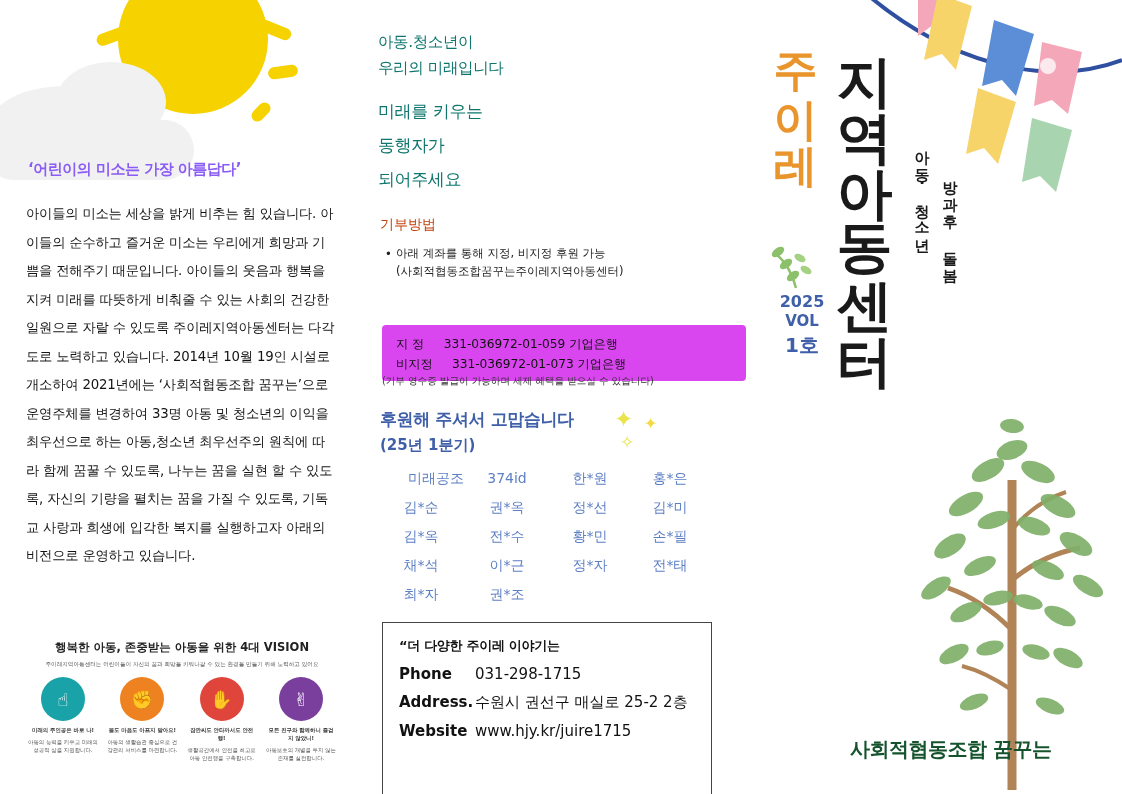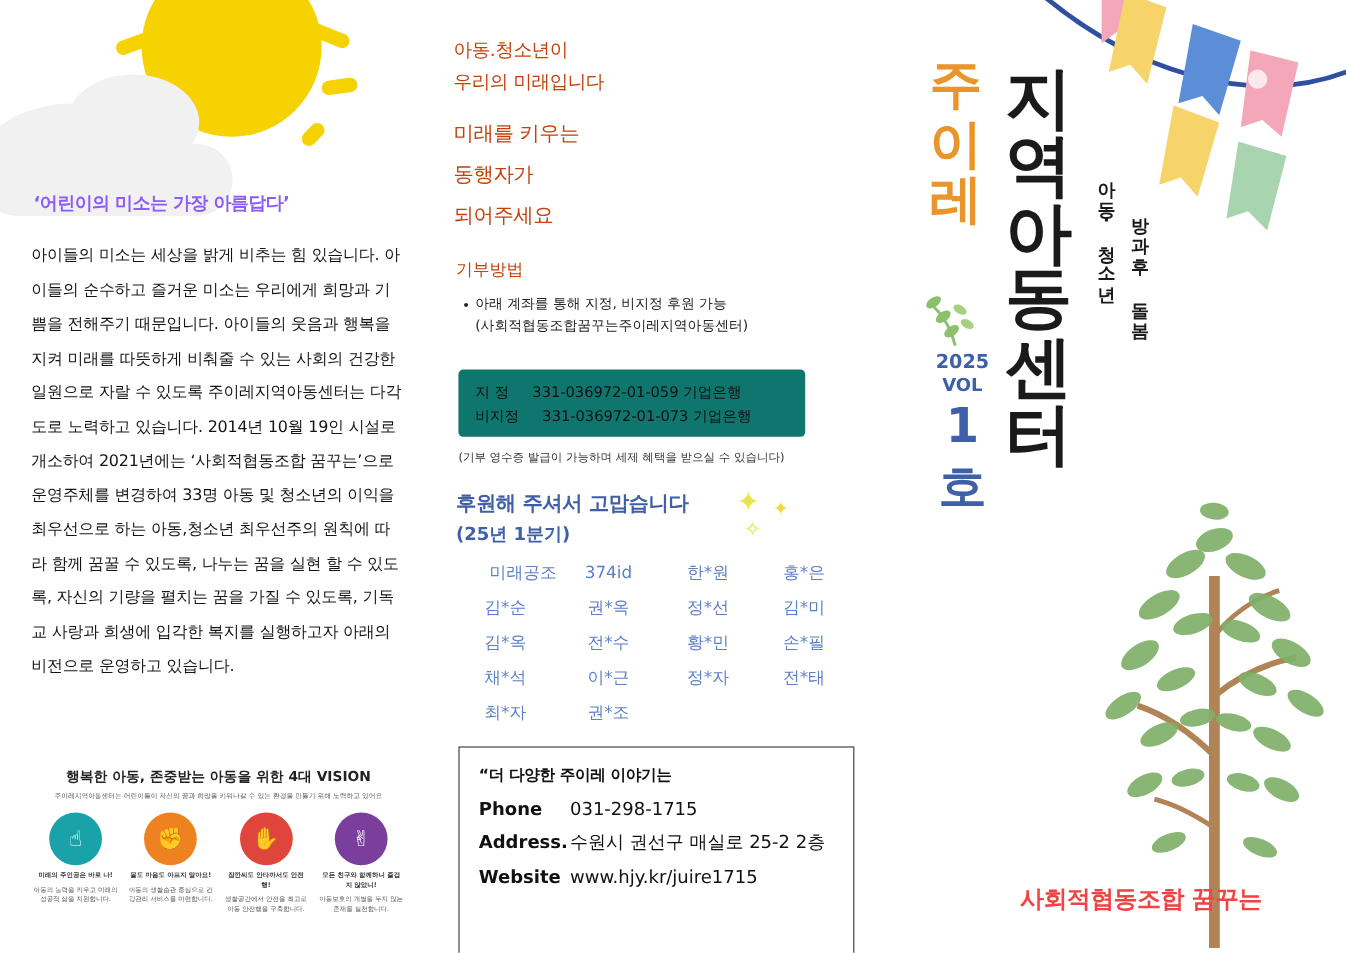--- a/index.html
+++ b/index.html
@@ -61,39 +61,39 @@
   .vision-circle {
     width:44px; height:44px; border-radius:50%; margin:0 auto;
     display:flex; align-items:center; justify-content:center;
     color:#fff; font-size:18px; font-weight:bold;
   }
   .vision-head { font-size:5.4px; margin-top:5px; line-height:8px; font-weight:bold; color:#333;}
   .vision-sub { font-size:5.4px; margin-top:4px; line-height:8px; color:#555;}
 
   
   #mid-panel { position:absolute; left:352px; top:0; width:390px; height:794px; }
-  .mid-lead { position:absolute; left:26px; font-size:15.5px; color:#c2410c; letter-spacing:-0.4px;}
+  .mid-lead { position:absolute; left:26px; font-size:15.5px; color:#0f766e; letter-spacing:-0.4px;}
   #mid-l1 { top:32px; }
   #mid-l2 { top:58px; }
   #mid-l3 { top:100px; font-size:17px; }
   #mid-l4 { top:134px; font-size:17px; }
   #mid-l5 { top:168px; font-size:17px; }
 
   #donate-head {
     position:absolute; left:28px; top:216px; font-size:14px; color:#c2410c; font-weight:normal;
   }
   #donate-bullet {
     position:absolute; left:30px; top:244px; font-size:11.5px; line-height:18px; color:#222;
   }
   #donate-bullet .dot { position:absolute; left:3px; top:1px; }
   #donate-bullet .btxt { display:block; padding-left:14px; }
 
   #account-box {
-    position:absolute; left:30px; top:308px; width:289px; height:56px;
-    background:#0f766e; border-radius:4px;
+    position:absolute; left:30px; top:325px; width:364px; height:56px;
+    background:#d946ef; border-radius:4px;
     padding:9px 14px; font-size:12.2px; line-height:20px; color:#111;
   }
   .acct-row { white-space:nowrap; }
   .acct-label { display:inline-block; }
   .acct-num { display:inline-block; }
 
   #tax-note {
     position:absolute; left:30px; top:375px; font-size:9.6px; color:#333;
   }
 
@@ -153,25 +153,25 @@
   #brand-tag2 {
     position:absolute; left:198px; top:170px;
     font-size:15px; font-weight:bold; color:#1a1a1a; letter-spacing:2px;
   }
   #vol-block {
     position:absolute; left:30px; top:292px; width:60px; text-align:center;
     color:#3f5fa8; font-weight:bold;
   }
   #vol-year { font-size:16px; }
   #vol-v { font-size:15px; line-height:17px; margin-top:2px;}
-  #vol-no { font-size:40px; margin-top:2px;}
+  #vol-no { font-size:20px; margin-top:2px;}
 
   #footer-brand {
     position:absolute; left:108px; top:736px;
-    font-size:20px; font-weight:bold; color:#ef4444; letter-spacing:-0.5px;
+    font-size:20px; font-weight:bold; color:#14532d; letter-spacing:-0.5px;
   }
 </style>
 </head>
 <body>
 
 <div id="left-panel">
 
   <div class="sun"></div>
   <div class="sun-ray" style="left:96px;  top:30px;  width:34px; height:12px; transform:rotate(-20deg);"></div>
   <div class="sun-ray" style="left:104px; top:72px;  width:30px; height:12px; transform:rotate(10deg);"></div>

